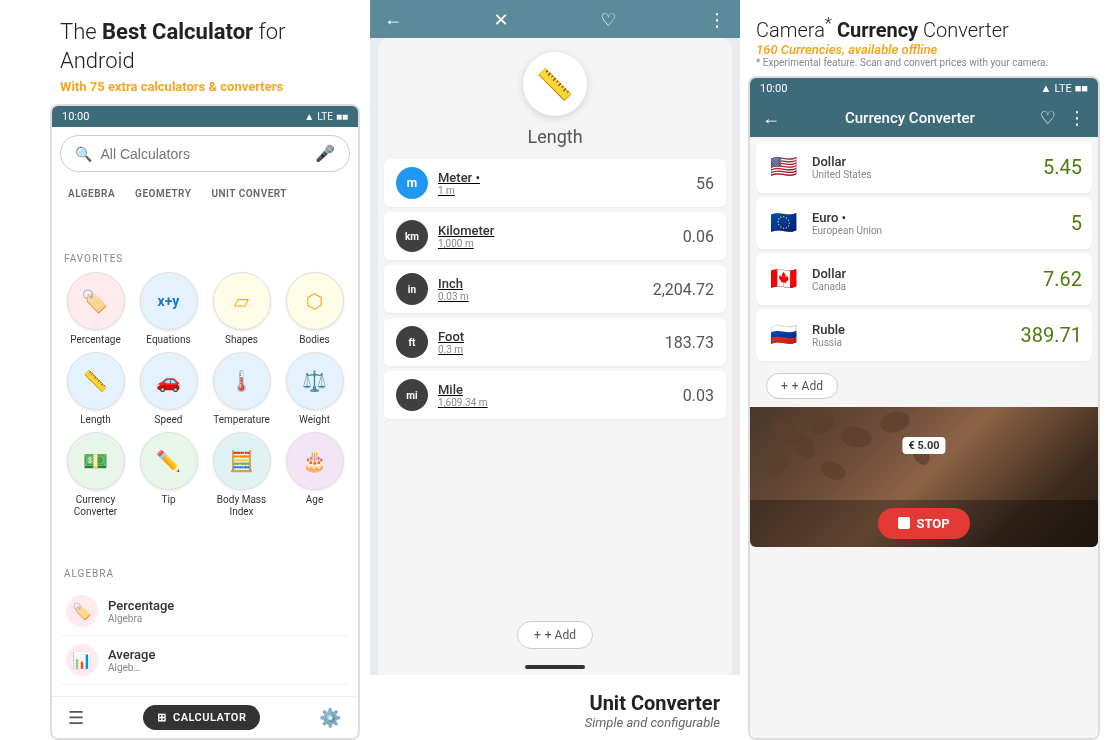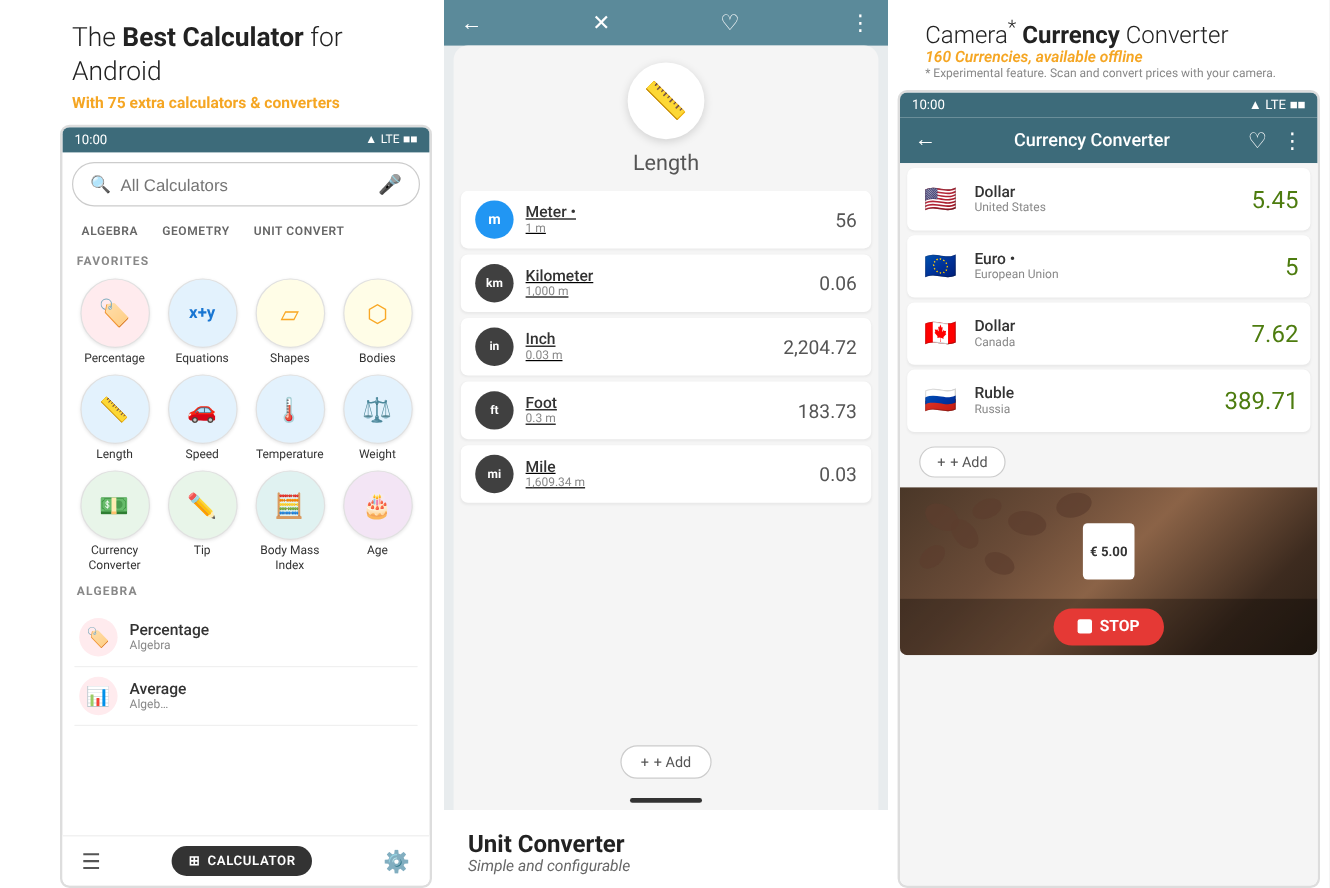--- a/index.html
+++ b/index.html
@@ -84,21 +84,22 @@
       color: #666;
       padding: 4px 8px;
       font-weight: 600;
       letter-spacing: 0.5px;
     }
     .section-label {
       font-size: 10px;
       color: #888;
       padding: 6px 12px 4px;
       letter-spacing: 1px;
-      font-weight: 700;
+      font-weight: 400;
+      margin-top: 40px;
     }
     .icon-grid {
       display: grid;
       grid-template-columns: repeat(4, 1fr);
       gap: 6px;
       padding: 4px 10px;
     }
     .icon-item {
       display: flex;
       flex-direction: column;
@@ -251,36 +252,35 @@
     .bottom-bar {
       height: 4px;
       background: #333;
       border-radius: 2px;
       width: 60px;
       margin: 6px auto;
     }
     .panel2-footer {
       background: #fff;
       padding: 16px 20px 10px;
-      text-align: left;
+      text-align: right;
     }
     .panel2-footer h3 { font-size: 20px; font-weight: 700; color: #222; }
     .panel2-footer p { font-size: 13px; color: #666; font-style: italic; }
 
     
     .panel3 {
       width: 368px;
       height: 740px;
       background: #fff;
       display: flex;
       flex-direction: column;
     }
     .panel3-header {
       padding: 14px 16px 8px;
-      margin-left: 15px;
     }
     .panel3-title {
       font-size: 20px;
       color: #222;
       font-weight: 300;
     }
     .panel3-title b { font-weight: 700; }
     .panel3-subtitle {
       font-size: 13px;
       color: #f5a623;
@@ -397,21 +397,21 @@
       opacity: 0.7;
     }
     
     .price-tag {
       position: absolute;
       background: #fff;
       color: #333;
       font-size: 11px;
       font-weight: 700;
       border-radius: 4px;
-      padding: 17px 6px;
+      padding: 2px 6px;
       top: 30px;
       left: 50%;
       transform: translateX(-50%);
     }
 
     
     .red-bg { background: #ffebee; }
     .blue-bg { background: #e3f2fd; text-align: center; }
     .yellow-bg { background: #fffde7; }
     .teal-bg { background: #e0f2f1; }

